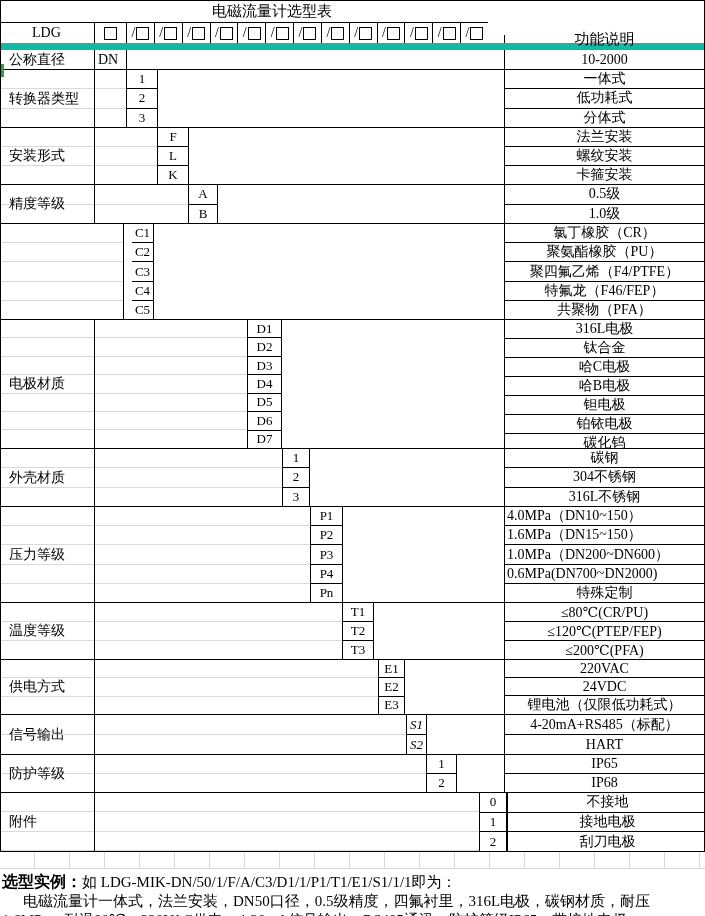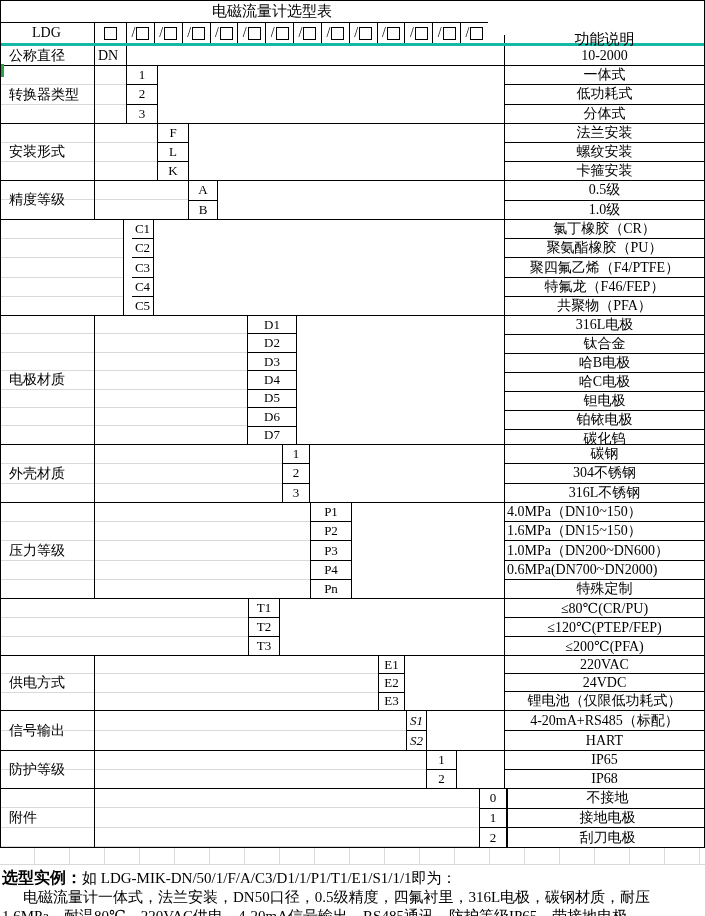--- a/index.html
+++ b/index.html
@@ -1,21 +1,21 @@
 <!DOCTYPE html>
 <html><head>
 <meta charset="utf-8">
 <style>
   html,body{margin:0;padding:0;background:#fff;}
   body{width:705px;height:916px;overflow:hidden;
        font-family:"Liberation Serif","DejaVu Serif",serif;color:#000;}
   .sheet{position:relative;width:705px;}
   
   .seltable{box-sizing:border-box;width:705px;border:1px solid #000;position:relative;}
-  .hdr{height:42px;display:flex;border-bottom:3px solid #14b8a6;gap:16px;}
+  .hdr{height:42px;display:flex;border-bottom:7px solid #14b8a6;gap:16px;}
   .hdr-left{flex:1 1 auto;display:flex;flex-direction:column;min-width:0;}
   .title-cell{height:21px;line-height:21px;border-bottom:1px solid #000;
               text-align:center;font-size:15px;padding-left:55px;white-space:nowrap;}
   .ldg-row{flex:1;display:flex;}
   .fn-hdr{flex:0 0 200px;box-sizing:border-box;border-left:1px solid #000;
           display:flex;align-items:center;justify-content:center;font-size:15px;margin-top:34px;}
   
   .label{flex:0 0 94px;box-sizing:border-box;border-right:1px solid #000;
          display:flex;align-items:center;padding-left:8px;font-size:14px;}
   .ldg-label{padding-left:31px;}
@@ -200,35 +200,35 @@
         <div class="desc">聚氨酯橡胶（PU）</div>
         <div class="desc">聚四氟乙烯（F4/PTFE）</div>
         <div class="desc">特氟龙（F46/FEP）</div>
         <div class="desc">共聚物（PFA）</div>
       </div>
     </div>
 
     <div class="block" style="height:129px;--rh:18.4px;">
       <div class="label grayrows">电极材质</div>
       <div class="filler grayrows" style="width:152px;"></div>
-      <div class="codes" style="width:50px;text-align:right;">
+      <div class="codes" style="width:35px;text-align:right;">
         <div class="code">D1</div>
         <div class="code">D2</div>
         <div class="code">D3</div>
         <div class="code">D4</div>
         <div class="code">D5</div>
         <div class="code">D6</div>
         <div class="code">D7</div>
       </div>
       <div class="fill"></div>
       <div class="descs">
         <div class="desc">316L电极</div>
         <div class="desc">钛合金</div>
+        <div class="desc">哈C电极</div>
         <div class="desc">哈B电极</div>
-        <div class="desc">哈C电极</div>
         <div class="desc">钽电极</div>
         <div class="desc">铂铱电极</div>
         <div class="desc">碳化钨</div>
       </div>
     </div>
 
     <div class="block" style="height:58px;--rh:19.3px;">
       <div class="label grayrows">外壳材质</div>
       <div class="filler grayrows" style="width:187px;"></div>
       <div class="codes" style="width:28px;">
@@ -240,38 +240,39 @@
       <div class="descs">
         <div class="desc">碳钢</div>
         <div class="desc">304不锈钢</div>
         <div class="desc">316L不锈钢</div>
       </div>
     </div>
 
     <div class="block" style="height:96px;--rh:19.2px;">
       <div class="label grayrows">压力等级</div>
       <div class="filler grayrows" style="width:215px;"></div>
-      <div class="codes" style="width:42px;">
+      <div class="codes" style="width:33px;">
         <div class="code">P1</div>
         <div class="code">P2</div>
         <div class="code">P3</div>
         <div class="code">P4</div>
         <div class="code">Pn</div>
       </div>
       <div class="fill"></div>
       <div class="descs">
         <div class="desc left">4.0MPa（DN10~150）</div>
         <div class="desc left">1.6MPa（DN15~150）</div>
         <div class="desc left">1.0MPa（DN200~DN600）</div>
         <div class="desc left">0.6MPa(DN700~DN2000)</div>
         <div class="desc">特殊定制</div>
       </div>
     </div>
 
     <div class="block" style="height:57px;--rh:19px;">
+      <div class="label grayrows">温度等级</div>
       <div class="filler grayrows" style="width:247px;"></div>
       <div class="codes" style="width:32px;">
         <div class="code">T1</div>
         <div class="code">T2</div>
         <div class="code">T3</div>
       </div>
       <div class="fill"></div>
       <div class="descs">
         <div class="desc">≤80℃(CR/PU)</div>
         <div class="desc">≤120℃(PTEP/FEP)</div>

